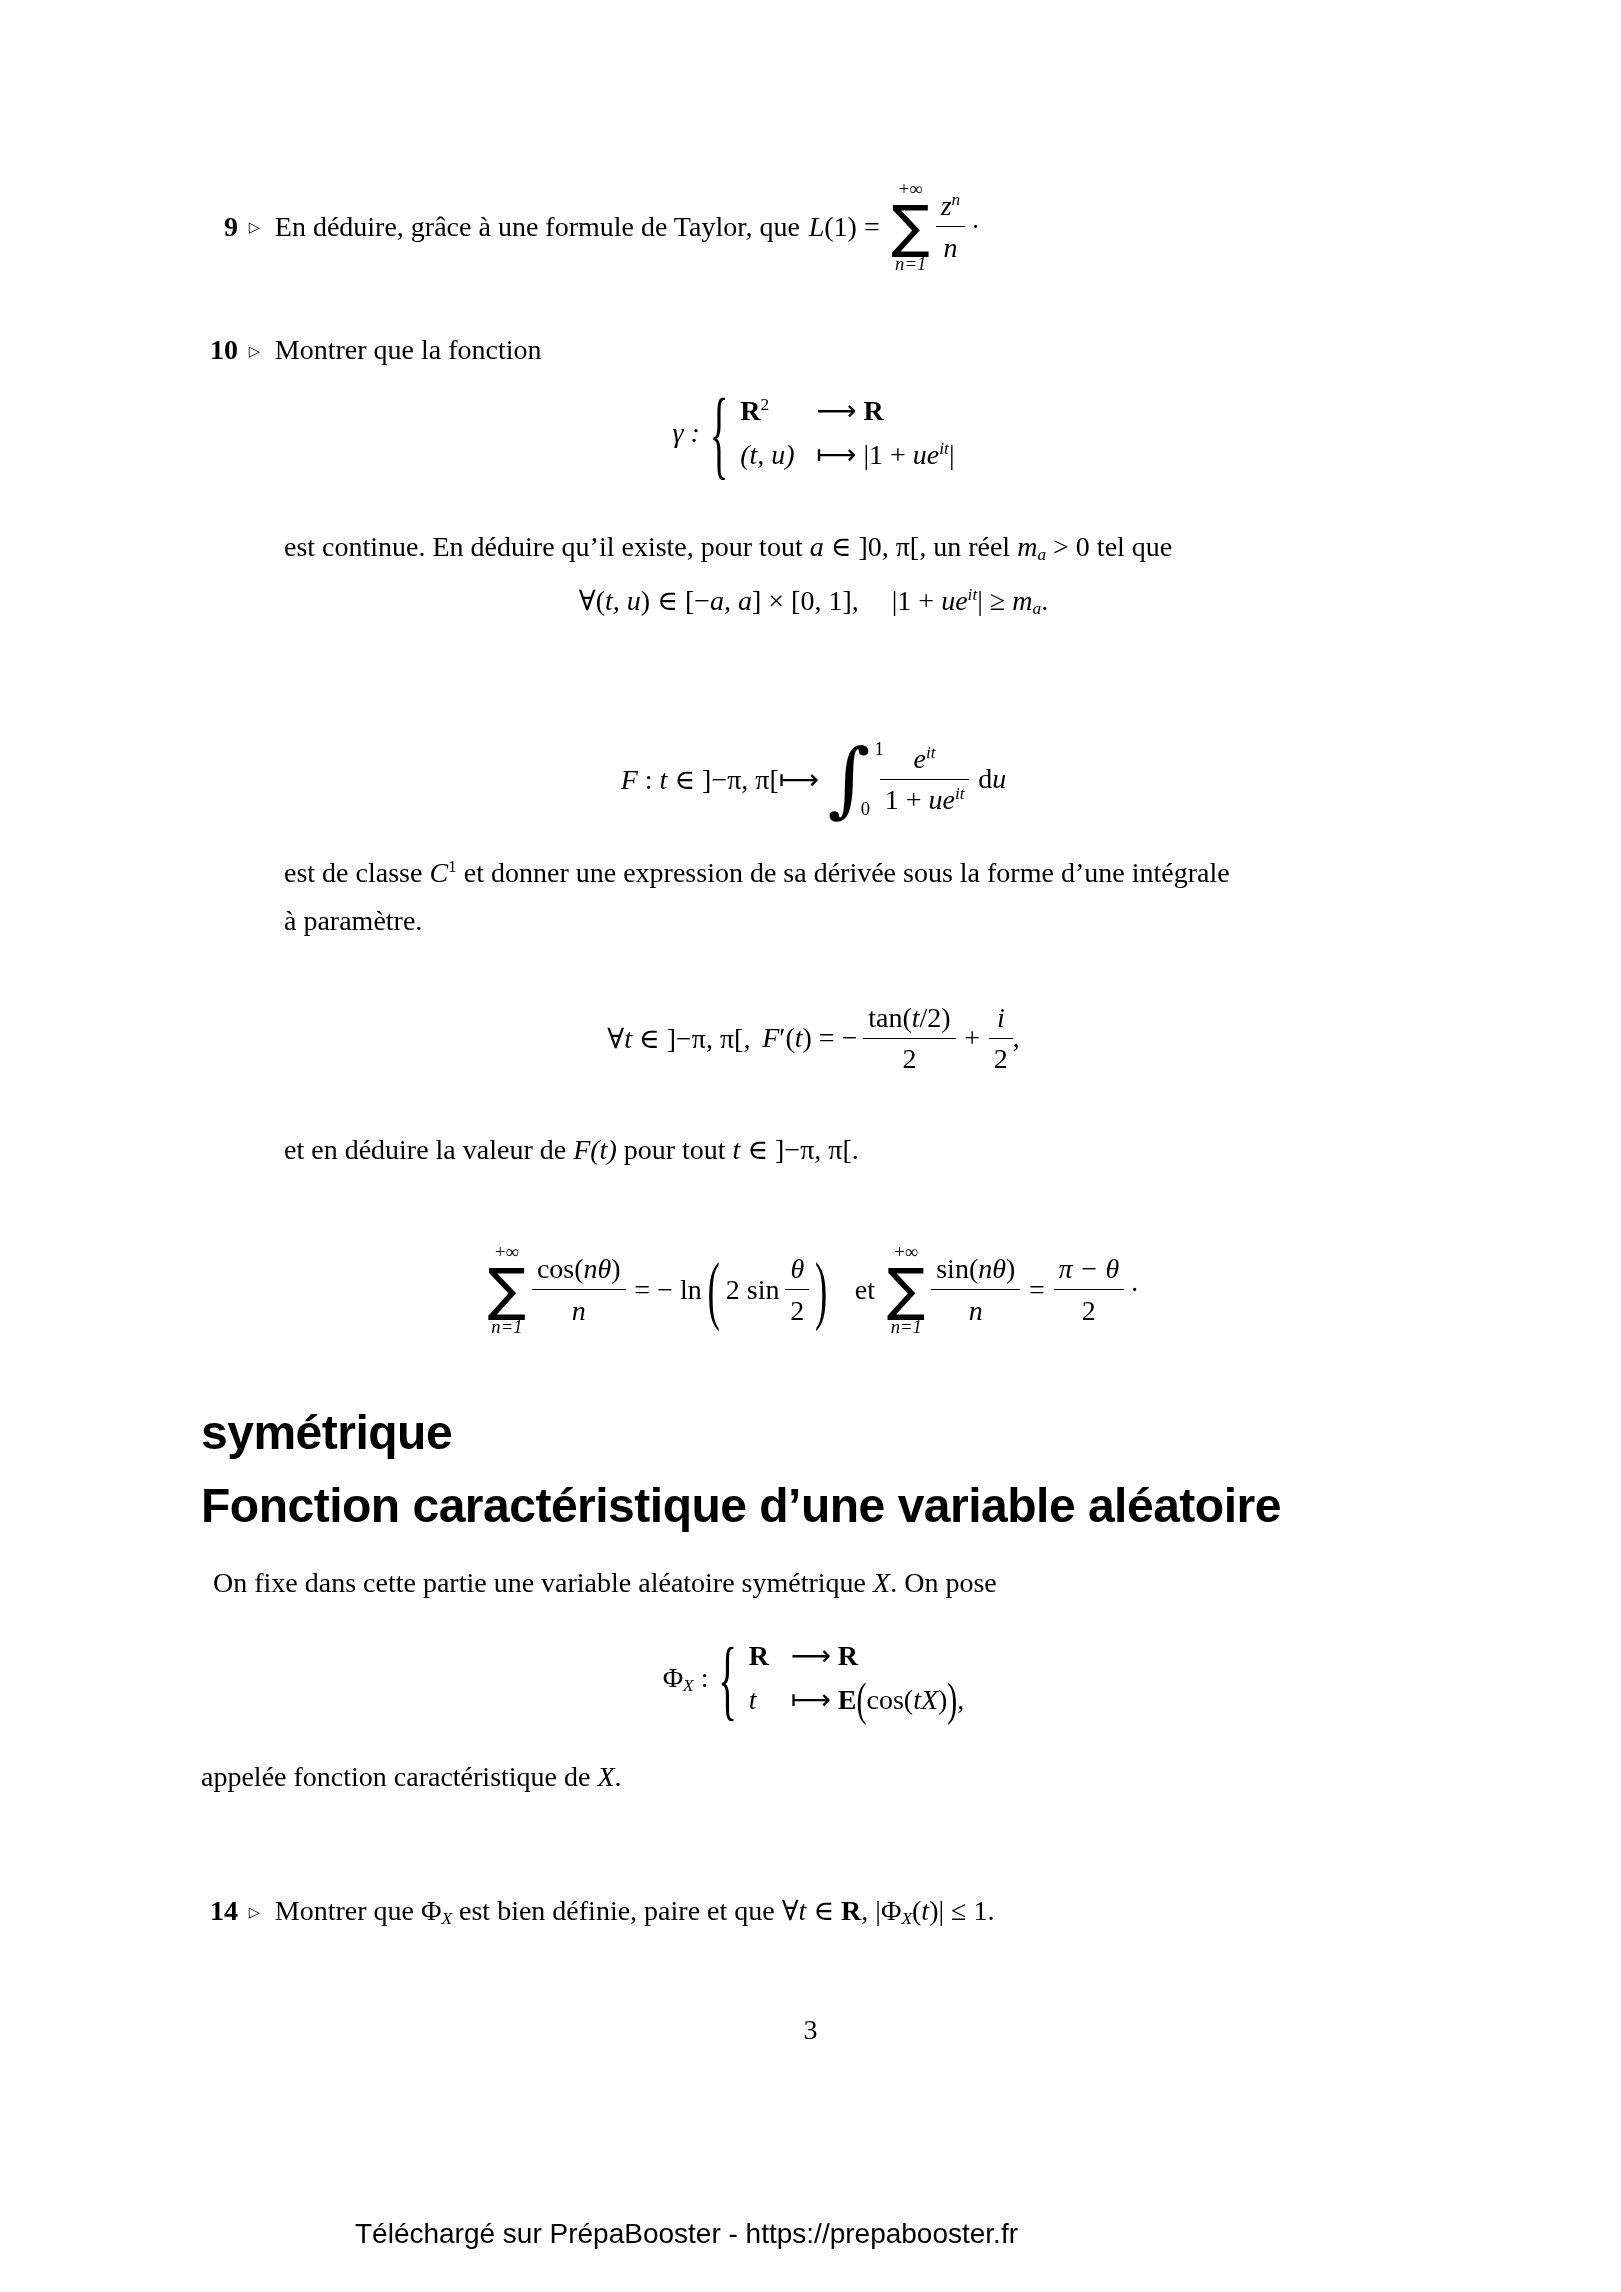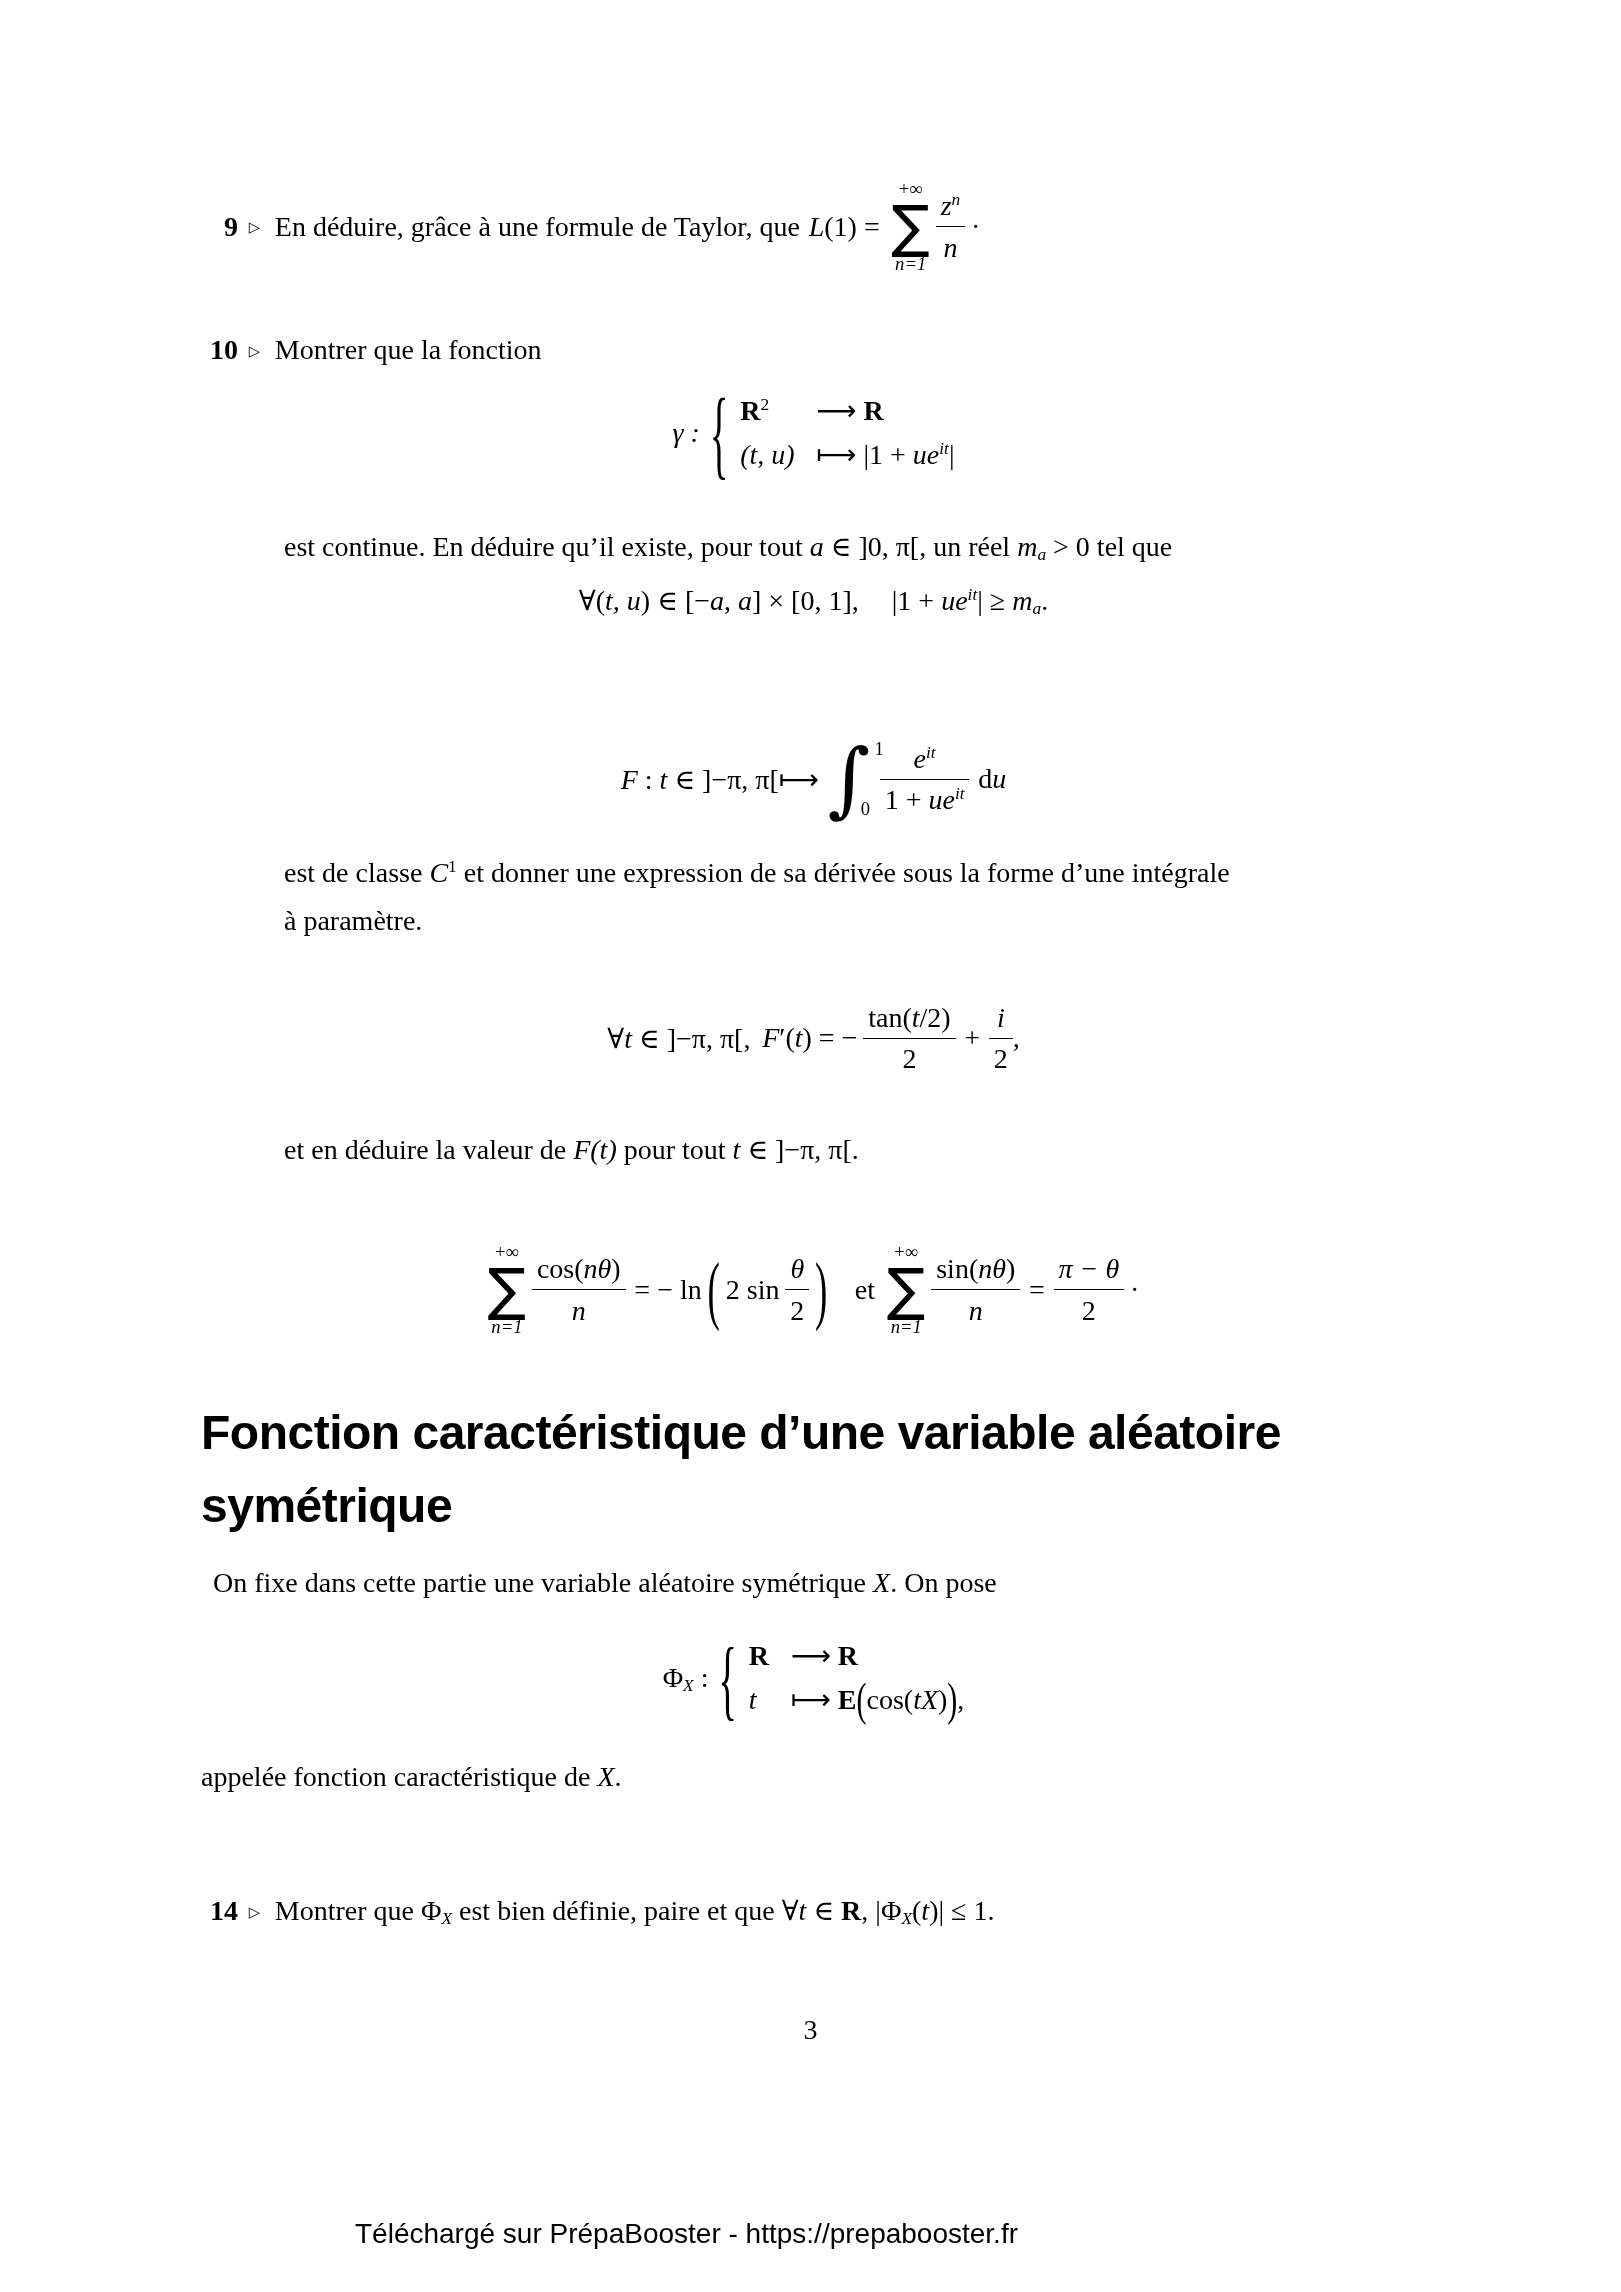--- a/index.html
+++ b/index.html
@@ -206,22 +206,22 @@
     </span>
     <span class="ml9">=</span>
     <span class="frac ml9">
       <span class="fnum it">π − θ</span>
       <span class="fden">2</span>
     </span>
     <span class="ml6">·</span>
   </div>
 
   <div id="sec-title">
+    <div>symétrique</div>
     <div>Fonction caractéristique d’une variable aléatoire</div>
-    <div>symétrique</div>
   </div>
 
   <div id="sec-intro">
     <span>On fixe dans cette partie une variable aléatoire symétrique </span><span class="it">X</span><span>. On pose</span>
   </div>
 
   <div class="disp" id="d-phi">
     <span><span>Φ</span><span class="sub it">X</span><span> : </span></span>
     <span class="cbrace small">{</span>
     <span class="cases">

